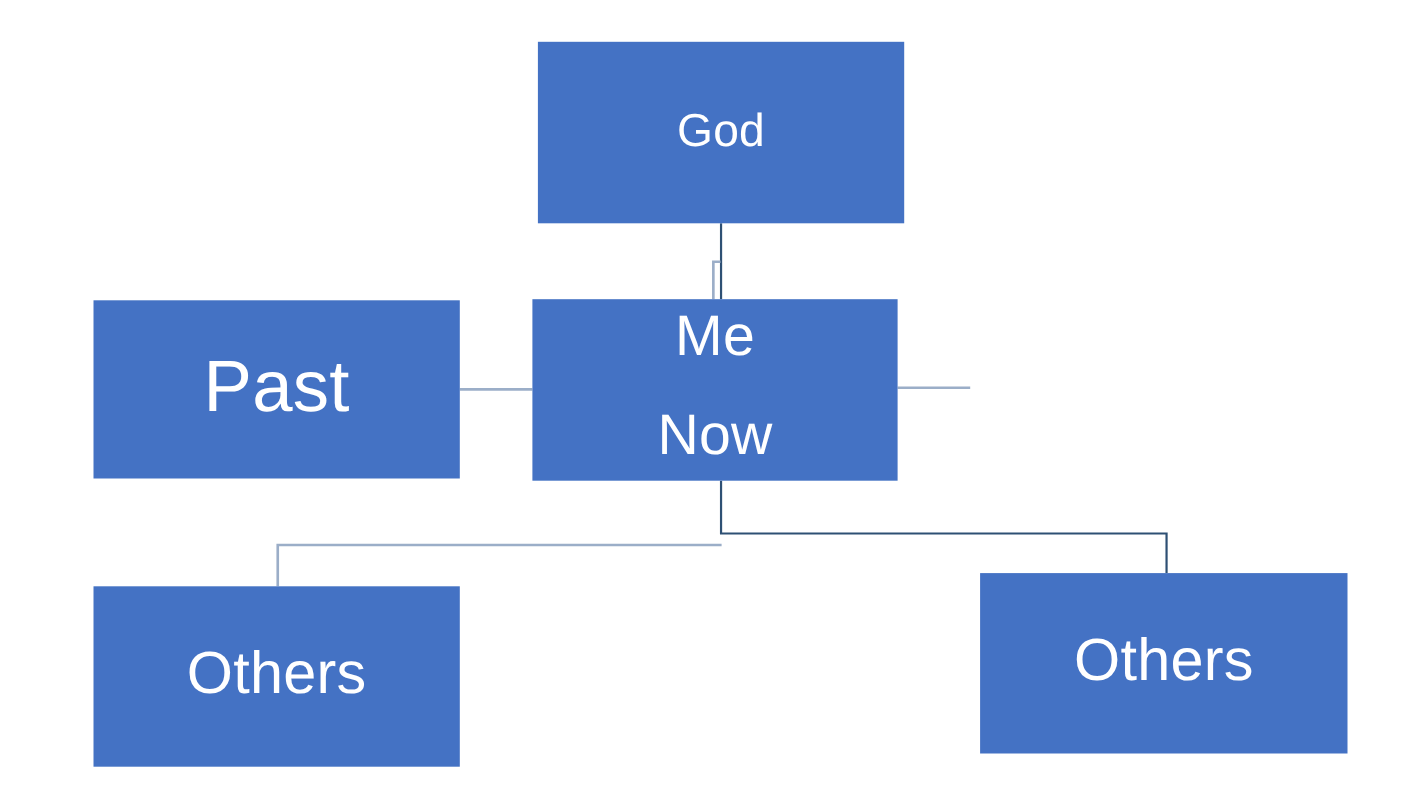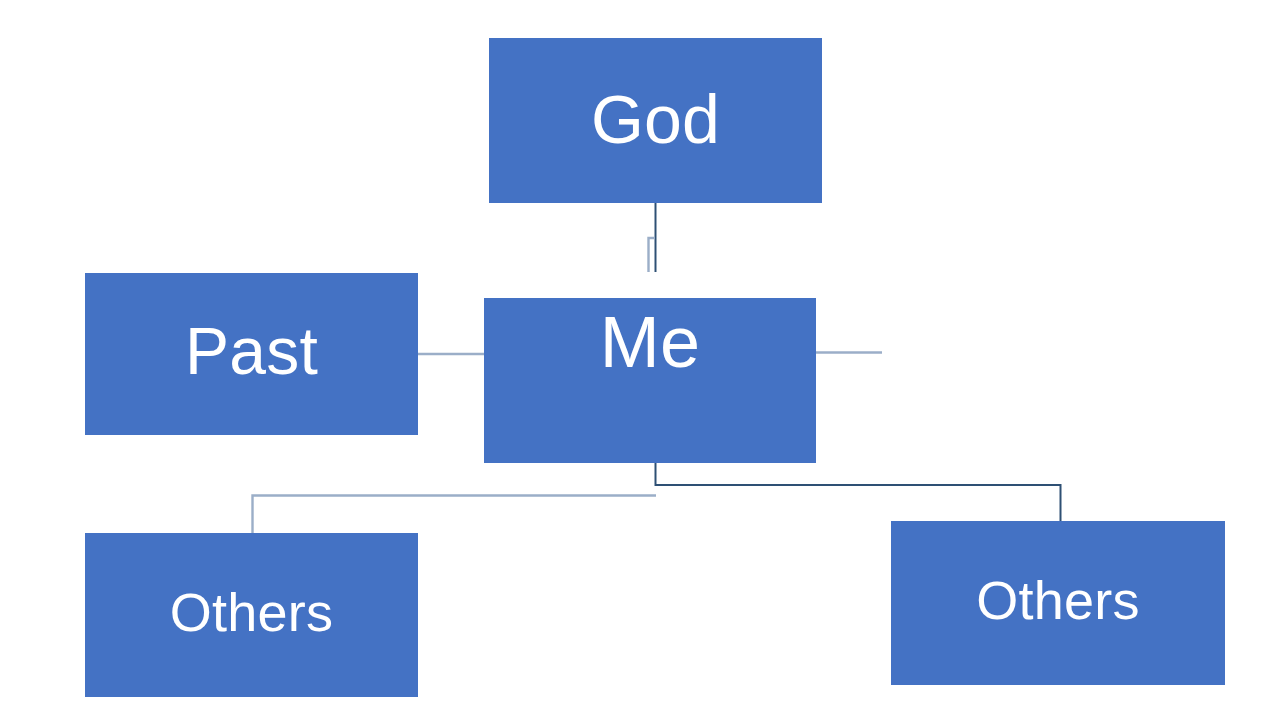--- a/index.html
+++ b/index.html
@@ -34,38 +34,37 @@
     display: block;
     text-align: center;
     line-height: 1.0;
     white-space: nowrap;
   }
 
   
   #node-god {
     left: 489px;  top: 38px;
     width: 333px; height: 165px;
-    font-size: 68px;
+    font-size: 42px;
   }
   #node-god .label { padding-bottom: 4px; }
 
   #node-past {
     left: 85px;   top: 273px;
     width: 333px; height: 162px;
     font-size: 66px;
   }
   #node-past .label { padding-bottom: 6px; }
 
   #node-menow {
     left: 484px;  top: 272px;
     width: 332px; height: 165px;
-    font-size: 72px;
+    font-size: 52px;
     justify-content: flex-start;
     padding-top: 8px;
-    margin-top: 26px;
   }
   #node-menow .label-me  { margin-bottom: 38px; }
   #node-menow .label-now { }
 
   #node-future {
     left: 882px;  top: 268px;
     width: 333px; height: 164px;
     font-size: 54px;
   }
   #node-future .label { padding-bottom: 4px; }
@@ -118,20 +117,21 @@
   <div class="node" id="node-god">
     <span class="label">God</span>
   </div>
 
   <div class="node" id="node-past">
     <span class="label">Past</span>
   </div>
 
   <div class="node" id="node-menow">
     <span class="label label-me">Me</span>
+    <span class="label label-now">Now</span>
   </div>
 
 
   <div class="node" id="node-others-left">
     <span class="label">Others</span>
   </div>
 
   <div class="node" id="node-others-right">
     <span class="label">Others</span>
   </div>

